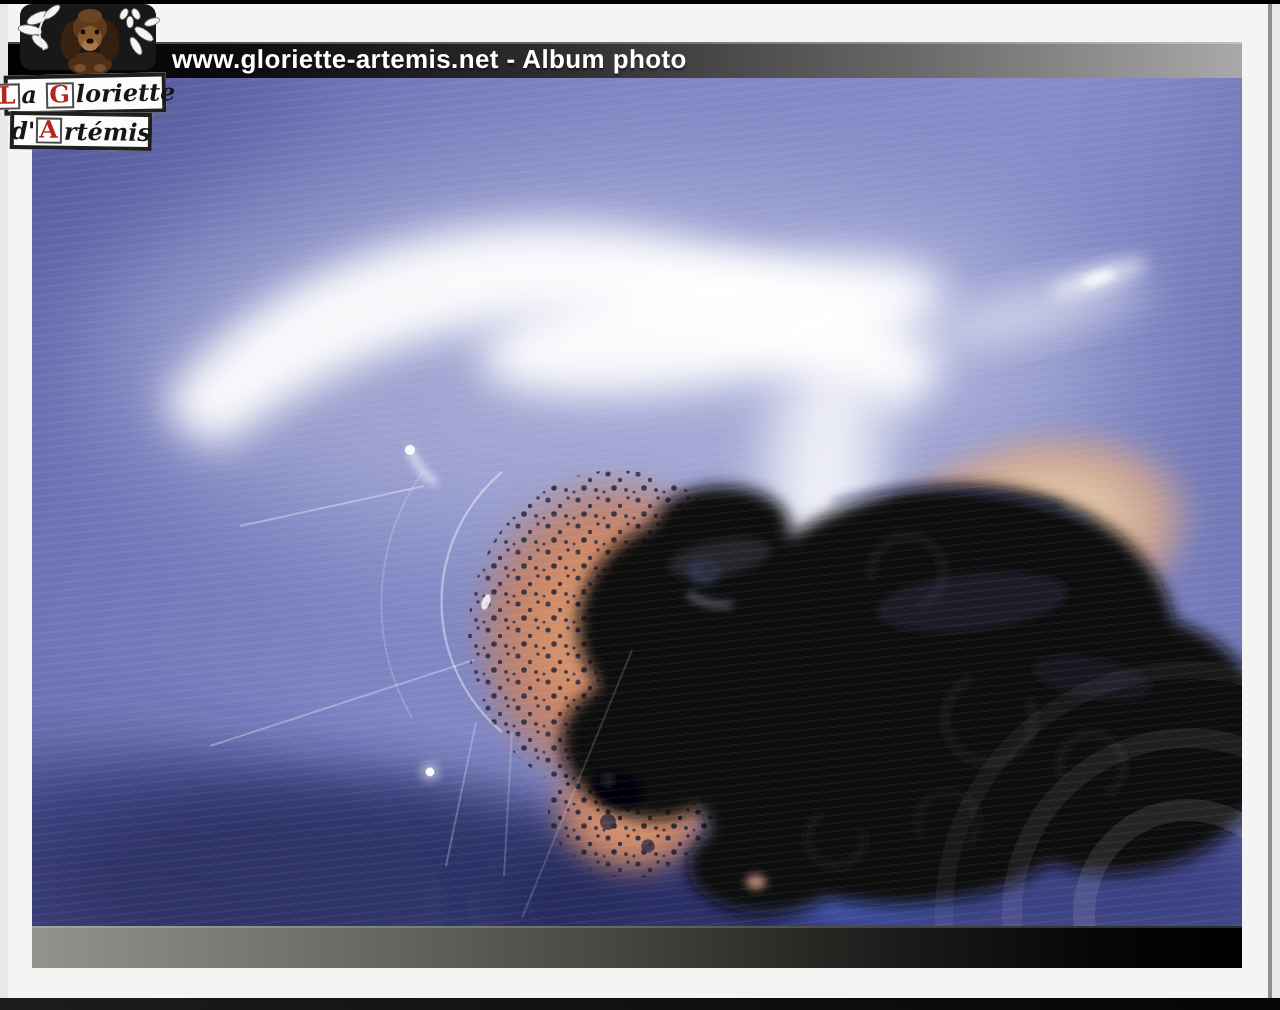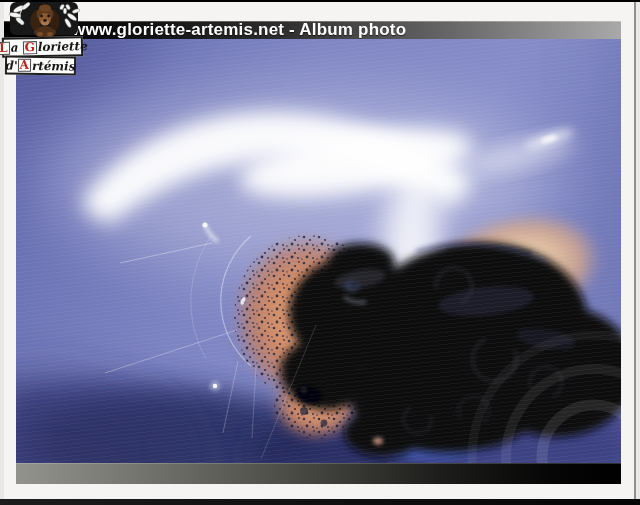--- a/index.html
+++ b/index.html
@@ -7,22 +7,22 @@
          font-family:"Liberation Sans",sans-serif;}
   .card{position:absolute;left:4px;top:2px;width:630px;height:497px;background:#f5f4f2;}
   .top-edge{position:absolute;left:0;top:0;width:640px;height:2px;background:#000;}
   .bottom-edge{position:absolute;left:0;top:499px;width:640px;height:6px;
                background:linear-gradient(to right,#1c1c1c,#050505);}
   .right-line{position:absolute;left:634px;top:2px;width:2px;height:497px;background:#8f8f8f;}
 
   .header-bar{position:absolute;left:4px;top:21px;width:617px;height:18px;
               background:linear-gradient(to right,#000 0%,#0c0c0c 18%,#2e2e2e 45%,#666 72%,#a9a9a9 100%);
               box-shadow:inset 0 1px 0 rgba(255,255,255,.28);}
-  .header-text{position:absolute;left:68px;top:0;height:18px;line-height:18px;
-               color:#fff;font-size:17px;font-weight:bold;letter-spacing:.2px;
+  .header-text{position:absolute;left:82px;top:0;height:18px;line-height:18px;
+               color:#fff;font-size:13px;font-weight:bold;letter-spacing:.2px;
                text-shadow:0 1px 1px rgba(0,0,0,.6);white-space:nowrap;}
 
   .photo{position:absolute;left:16px;top:39px;width:605px;height:424px;overflow:hidden;
          background:#7179ba;}
   .photo svg{display:block;}
   .brushwrap{position:absolute;left:0;top:0;width:605px;height:424px;pointer-events:none;
          background:repeating-linear-gradient(174deg,rgba(255,255,255,0.045) 0 1px,rgba(255,255,255,0) 1px 4px);}
 
   .footer-bar{position:absolute;left:16px;top:463px;width:605px;height:21px;
               background:linear-gradient(to right,#92938c 0%,#74756e 20%,#4b4c46 45%,#1d1d1b 70%,#060606 88%,#000 100%);

